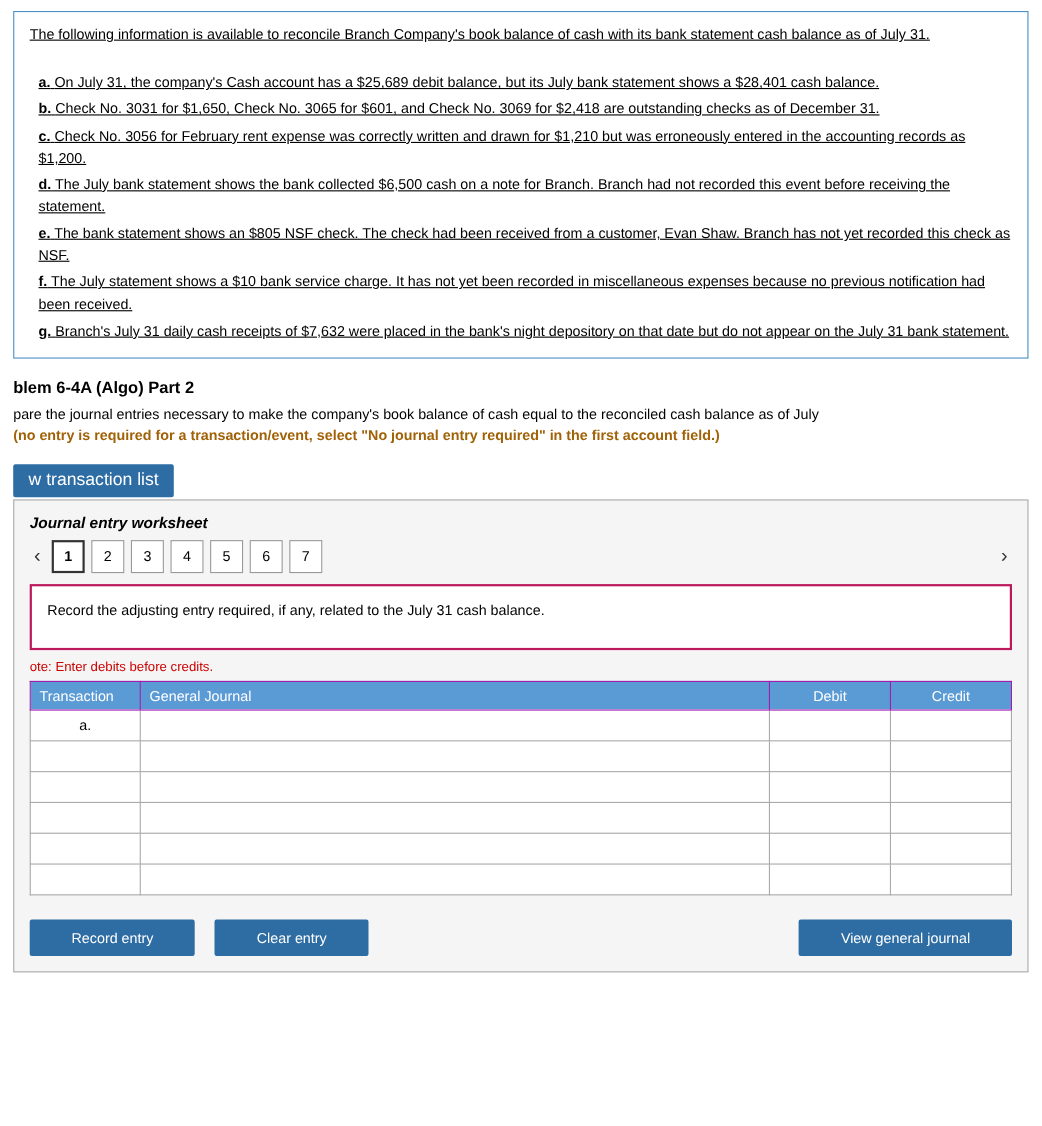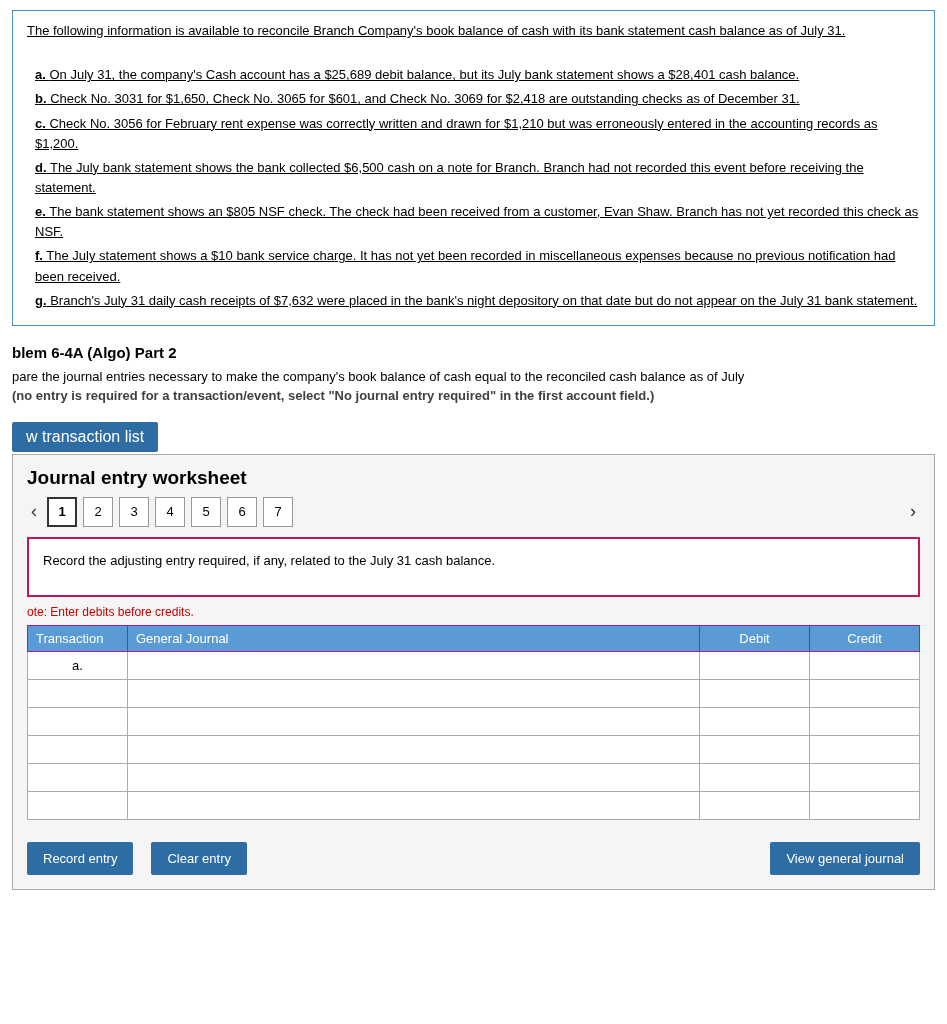--- a/index.html
+++ b/index.html
@@ -24,44 +24,45 @@
       font-size: 15px;
       font-weight: bold;
       margin: 18px 0 6px 12px;
     }
     .problem-desc {
       margin: 0 12px 6px 12px;
       font-size: 13px;
       line-height: 1.5;
     }
     .red-note {
-      color: #404040;
+      color: #a16207;
       font-weight: bold;
     }
     .transaction-list-btn {
       display: inline-block;
       background: #2e6da4;
       color: #fff;
       padding: 6px 14px;
       font-size: 16px;
       margin: 10px 0 2px 12px;
       cursor: pointer;
       border: none;
       border-radius: 2px;
     }
     .worksheet-container {
       margin: 0 12px 10px 12px;
       border: 1px solid #aaa;
       background: #f5f5f5;
       padding-bottom: 0;
     }
     .worksheet-title {
-      font-size: 19px;
+      font-size: 14px;
       font-weight: bold;
       padding: 12px 14px 8px 14px;
+      font-style: italic;
     }
     .tab-nav {
       display: flex;
       align-items: center;
       padding: 0 14px 10px 14px;
       gap: 6px;
     }
     .tab-nav .chevron {
       font-size: 18px;
       color: #333;
@@ -148,21 +149,21 @@
     .bottom-buttons {
       display: flex;
       gap: 18px;
       padding: 10px 14px 14px 14px;
       align-items: center;
     }
     .btn-blue {
       background: #2e6da4;
       color: #fff;
       border: none;
-      padding: 9px 16px;
+      padding: 9px 38px;
       font-size: 13px;
       cursor: pointer;
       border-radius: 2px;
     }
     .btn-spacer { flex: 1; }
   </style>
 </head>
 <body>
 
 

